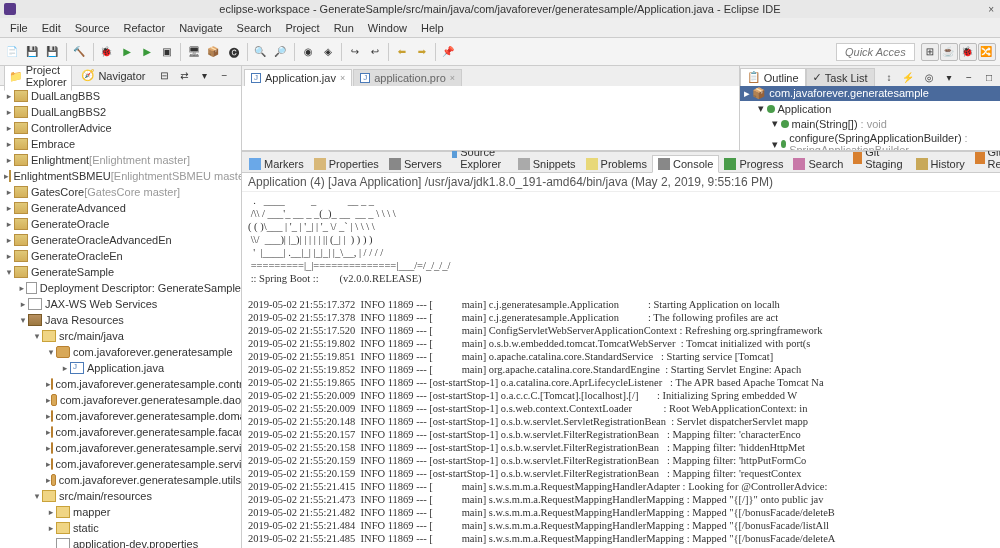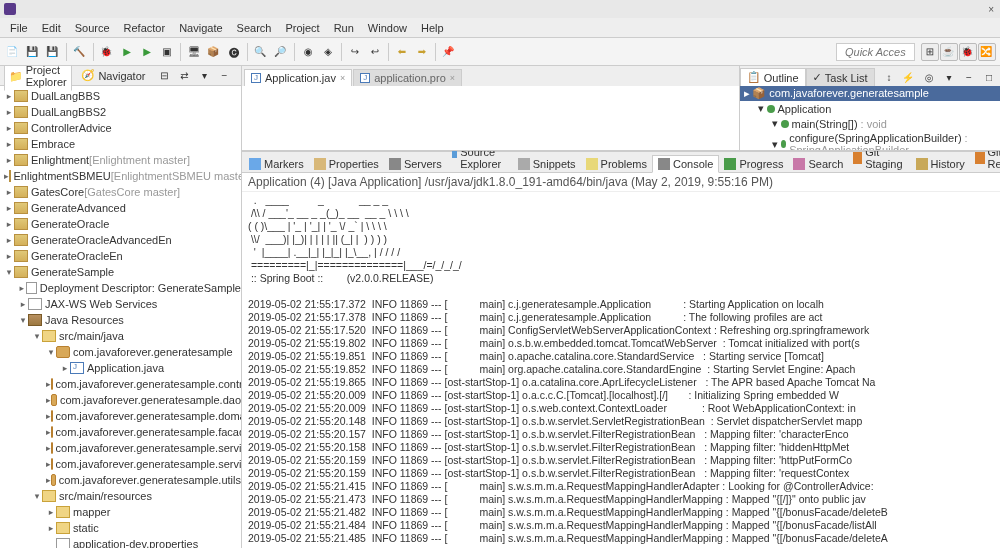--- a/index.html
+++ b/index.html
@@ -53,39 +53,40 @@
 .outline-body { flex: 1; overflow: auto; font-size: 10px; }
 .outline-sel { background: #4a6a9c; color: #fff; padding: 1px 4px; }
 .onode { padding: 1px 0 1px 16px; display: flex; align-items: center; gap: 3px; }
 .odot { width: 8px; height: 8px; border-radius: 50%; display: inline-block; }
 .dot-green { background: #4a9c4a; }
 .bottom-pane { flex: 1; display: flex; flex-direction: column; background: #fff; overflow: hidden; }
 .btabs { background: #eee; height: 22px; display: flex; align-items: flex-end; padding: 0 2px; border-bottom: 1px solid #ccc; border-top: 1px solid #ccc; }
 .btab { padding: 2px 5px; display: flex; align-items: center; gap: 3px; cursor: pointer; font-size: 10px; }
 .btab.active { background: #fff; border: 1px solid #ccc; border-bottom: 1px solid #fff; margin-bottom: -1px; }
 .console-header { padding: 2px 6px; color: #555; border-bottom: 1px solid #eee; font-size: 12px; }
-.console-body { flex: 1; font-family: Liberation Sans, sans-serif; font-size: 10.5px; padding: 2px 6px; overflow: hidden; white-space: pre; line-height: 13px; }
+.console-body { flex: 1; font-family: Liberation Serif, serif; font-size: 10.5px; padding: 2px 6px; overflow: hidden; white-space: pre; line-height: 13px; }
 .bicon { width: 12px; height: 12px; display: inline-block; }
 .bi-mark { background: #6aa8e8; }
 .bi-prop { background: #d8b878; }
 .bi-srv { background: #888; }
 .bi-db { background: #5a9cd8; }
 .bi-snip { background: #aaa; }
 .bi-prob { background: #e8d878; }
 .bi-cons { background: #888; }
 .bi-prog { background: #4a9c4a; }
 .bi-search { background: #c878a8; }
 .bi-git { background: #d88030; }
 .bi-hist { background: #c8a858; }
 </style>
 </head>
 <body>
 
 <div class="titlebar">
   <span class="icon"></span>
+  <span>eclipse-workspace - GenerateSample/src/main/java/com/javaforever/generatesample/Application.java - Eclipse IDE</span>
   <span class="close">×</span>
 </div>
 
 <div class="menubar" id="menubar">
     <span>File</span>
     <span>Edit</span>
     <span>Source</span>
     <span>Refactor</span>
     <span>Navigate</span>
     <span>Search</span>

